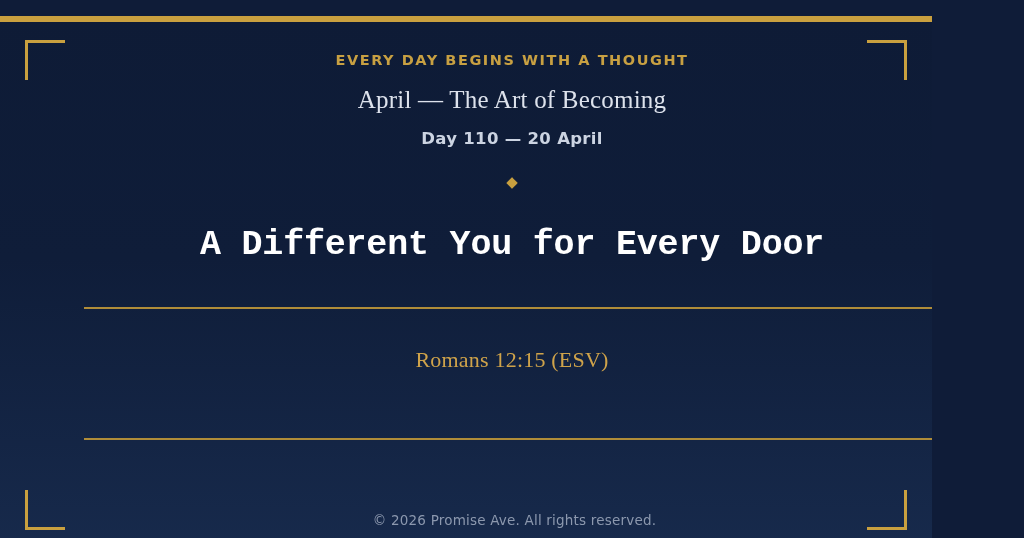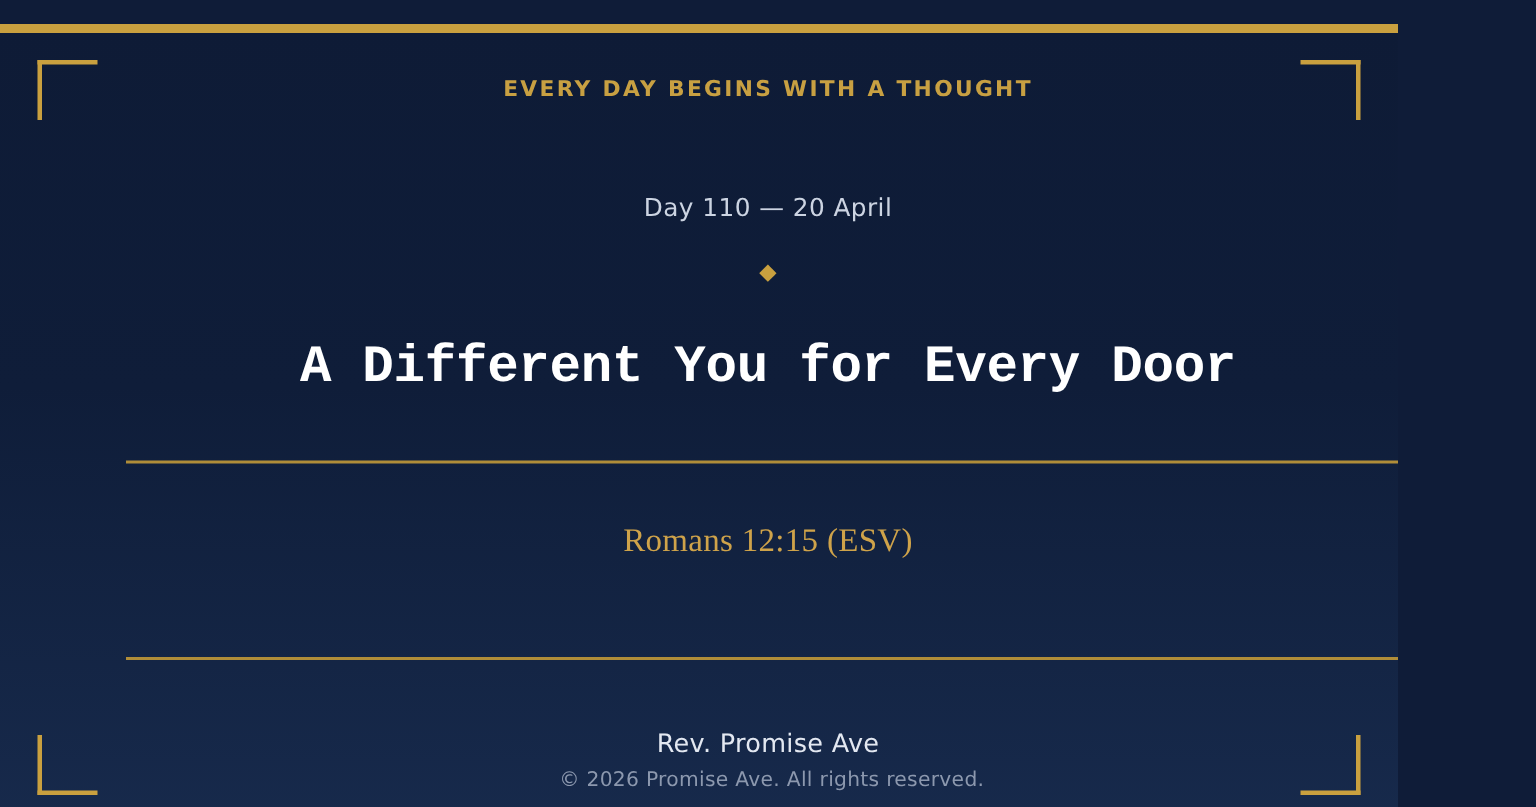--- a/index.html
+++ b/index.html
@@ -95,20 +95,21 @@
   }
 
   .daystamp {
     position: absolute;
     top: 113px;
     left: 0; right: 0;
     font-family: "DejaVu Sans", sans-serif;
     font-size: 16.5px;
     color: #ccd4e2;
     letter-spacing: 0.3px;
+    font-weight: bold;
   }
 
   .ornament {
     position: absolute;
     top: 158px;
     left: 0; right: 0;
     font-size: 15px;
     line-height: 1;
     color: #c9a03f;
   }
@@ -186,32 +187,32 @@
 
   <div class="bracket tl"></div>
   <div class="bracket tr"></div>
   <div class="bracket bl"></div>
   <div class="bracket br"></div>
 
   <div class="content">
 
     <div class="eyebrow">EVERY DAY BEGINS WITH A THOUGHT</div>
 
+    <div class="series">April — The Art of Becoming</div>
 
     <div class="daystamp">Day 110 — 20 April</div>
 
     <div class="ornament">◆</div>
 
     <h1 class="title">A Different You for Every Door</h1>
 
     <div class="rule one"></div>
 
     <div class="verse-ref">Romans 12:15 (ESV)</div>
 
 
     <div class="rule two"></div>
 
-    <div class="author">Rev. Promise Ave</div>
 
     <div class="copyright">© 2026 Promise Ave. All rights reserved.</div>
 
   </div>
 </div>
 
 </body></html>

